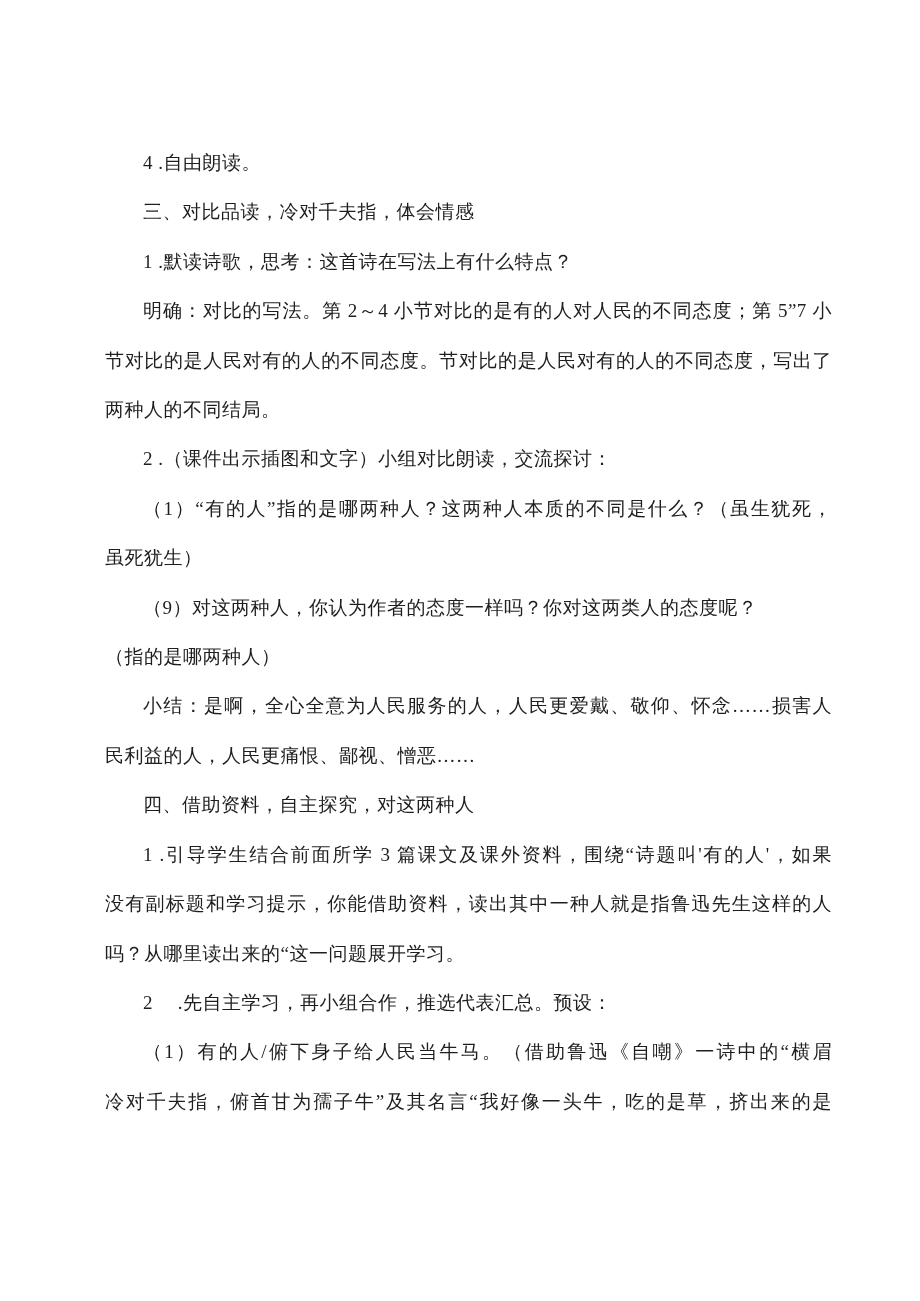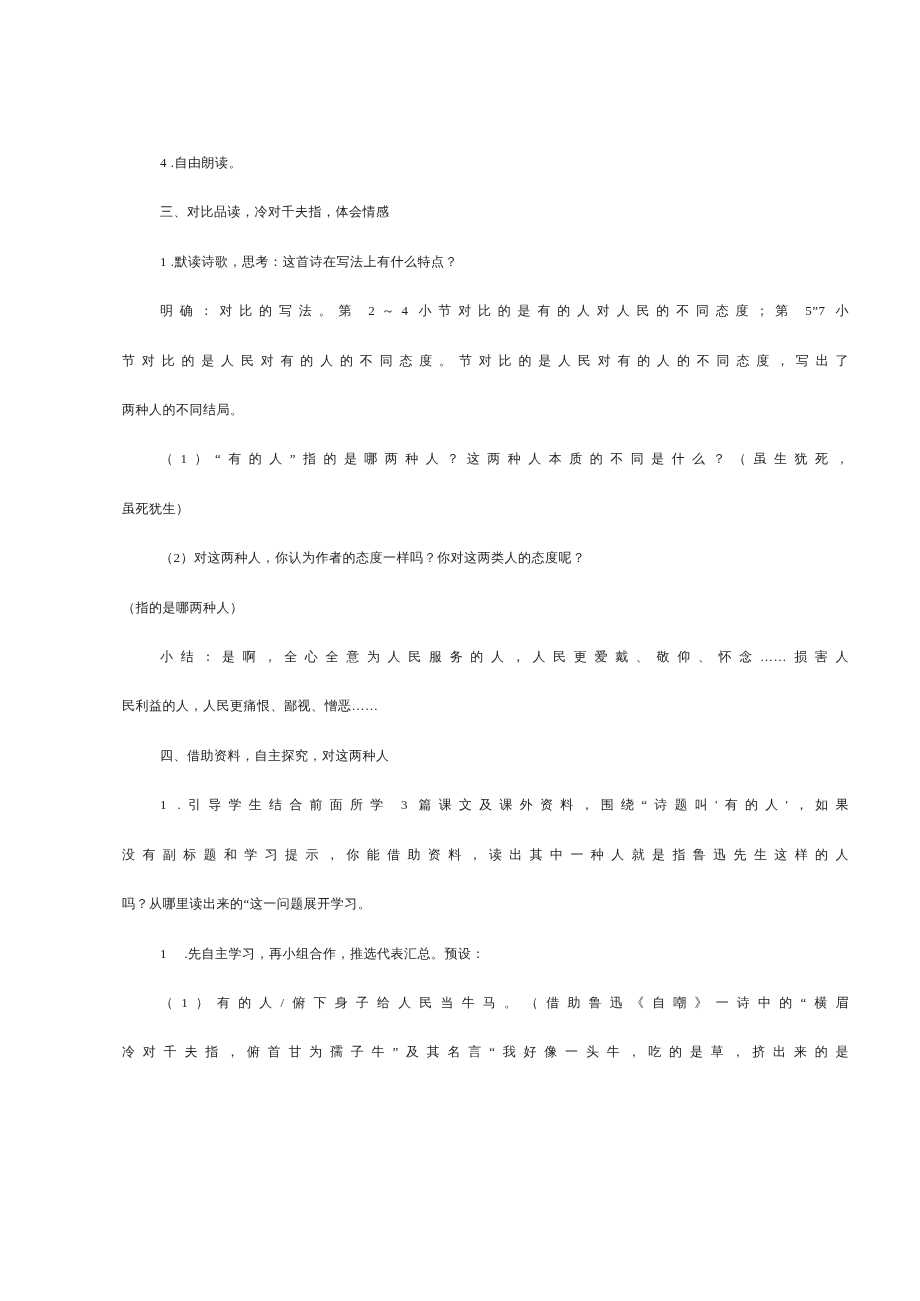--- a/index.html
+++ b/index.html
@@ -9,26 +9,26 @@
   }
   .page {
     position: relative;
     width: 920px;
     height: 1301px;
     background: #ffffff;
     overflow: hidden;
   }
   .doc-body {
     position: absolute;
-    left: 122px;
+    left: 105px;
     top: 138px;
     width: 727px;
     color: #1e1e1e;
     font-family: "Liberation Serif", "DejaVu Serif", serif;
-    font-size: 13px;
+    font-size: 19px;
     letter-spacing: 0.5px;
     line-height: 49.4px;
   }
   .line {
     min-height: 49.4px;
     text-align: justify;
     word-break: break-all;
     white-space: pre-wrap;
   }
   .line.full {
@@ -42,27 +42,28 @@
 <body>
 
 <div class="page">
   <div class="doc-body">
       <div class="line indent">4 .自由朗读。</div>
       <div class="line indent">三、对比品读，冷对千夫指，体会情感</div>
       <div class="line indent">1 .默读诗歌，思考：这首诗在写法上有什么特点？</div>
       <div class="line full indent">明确：对比的写法。第 2～4 小节对比的是有的人对人民的不同态度；第 5”7 小</div>
       <div class="line full">节对比的是人民对有的人的不同态度。节对比的是人民对有的人的不同态度，写出了</div>
       <div class="line">两种人的不同结局。</div>
+      <div class="line indent">2 .（课件出示插图和文字）小组对比朗读，交流探讨：</div>
       <div class="line full indent">（1）“有的人”指的是哪两种人？这两种人本质的不同是什么？（虽生犹死，</div>
       <div class="line">虽死犹生）</div>
-      <div class="line indent">（2）对这两种人，你认为作者的态度一样吗？你对这两类人的态度呢？</div>
+      <div class="line indent">（9）对这两种人，你认为作者的态度一样吗？你对这两类人的态度呢？</div>
       <div class="line">（指的是哪两种人）</div>
       <div class="line full indent">小结：是啊，全心全意为人民服务的人，人民更爱戴、敬仰、怀念……损害人</div>
       <div class="line">民利益的人，人民更痛恨、鄙视、憎恶……</div>
       <div class="line indent">四、借助资料，自主探究，对这两种人</div>
       <div class="line full indent">1 .引导学生结合前面所学 3 篇课文及课外资料，围绕“诗题叫'有的人'，如果</div>
       <div class="line full">没有副标题和学习提示，你能借助资料，读出其中一种人就是指鲁迅先生这样的人</div>
       <div class="line">吗？从哪里读出来的“这一问题展开学习。</div>
-      <div class="line indent">1　 .先自主学习，再小组合作，推选代表汇总。预设：</div>
+      <div class="line indent">2　 .先自主学习，再小组合作，推选代表汇总。预设：</div>
       <div class="line full indent">（1）有的人/俯下身子给人民当牛马。（借助鲁迅《自嘲》一诗中的“横眉</div>
       <div class="line full">冷对千夫指，俯首甘为孺子牛”及其名言“我好像一头牛，吃的是草，挤出来的是</div>
     </div>
 </div>
 
 </body></html>

